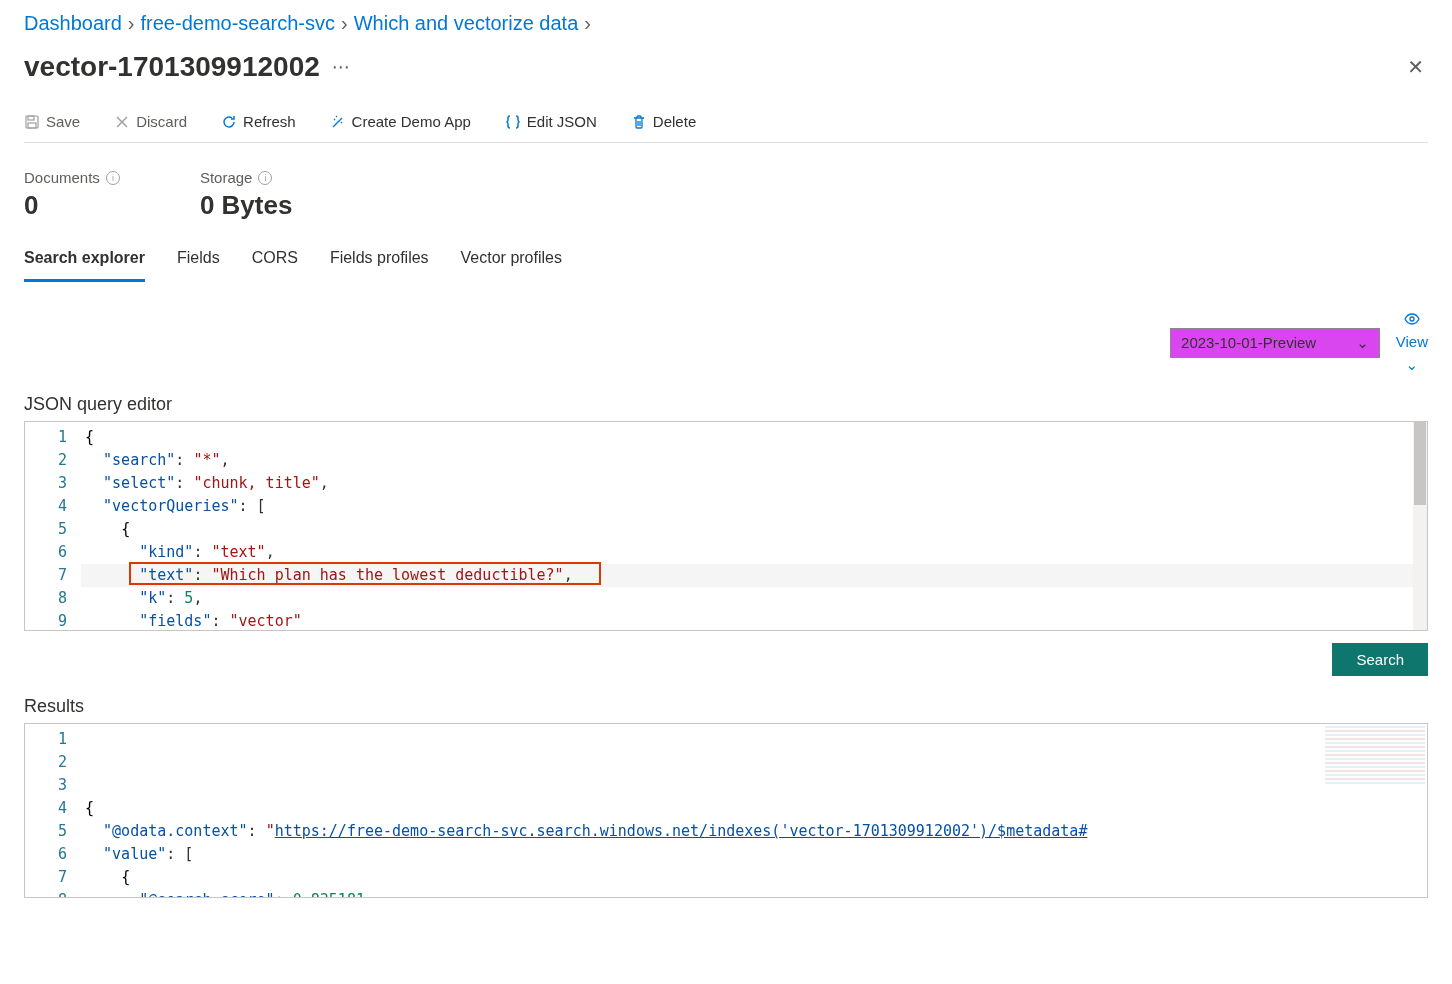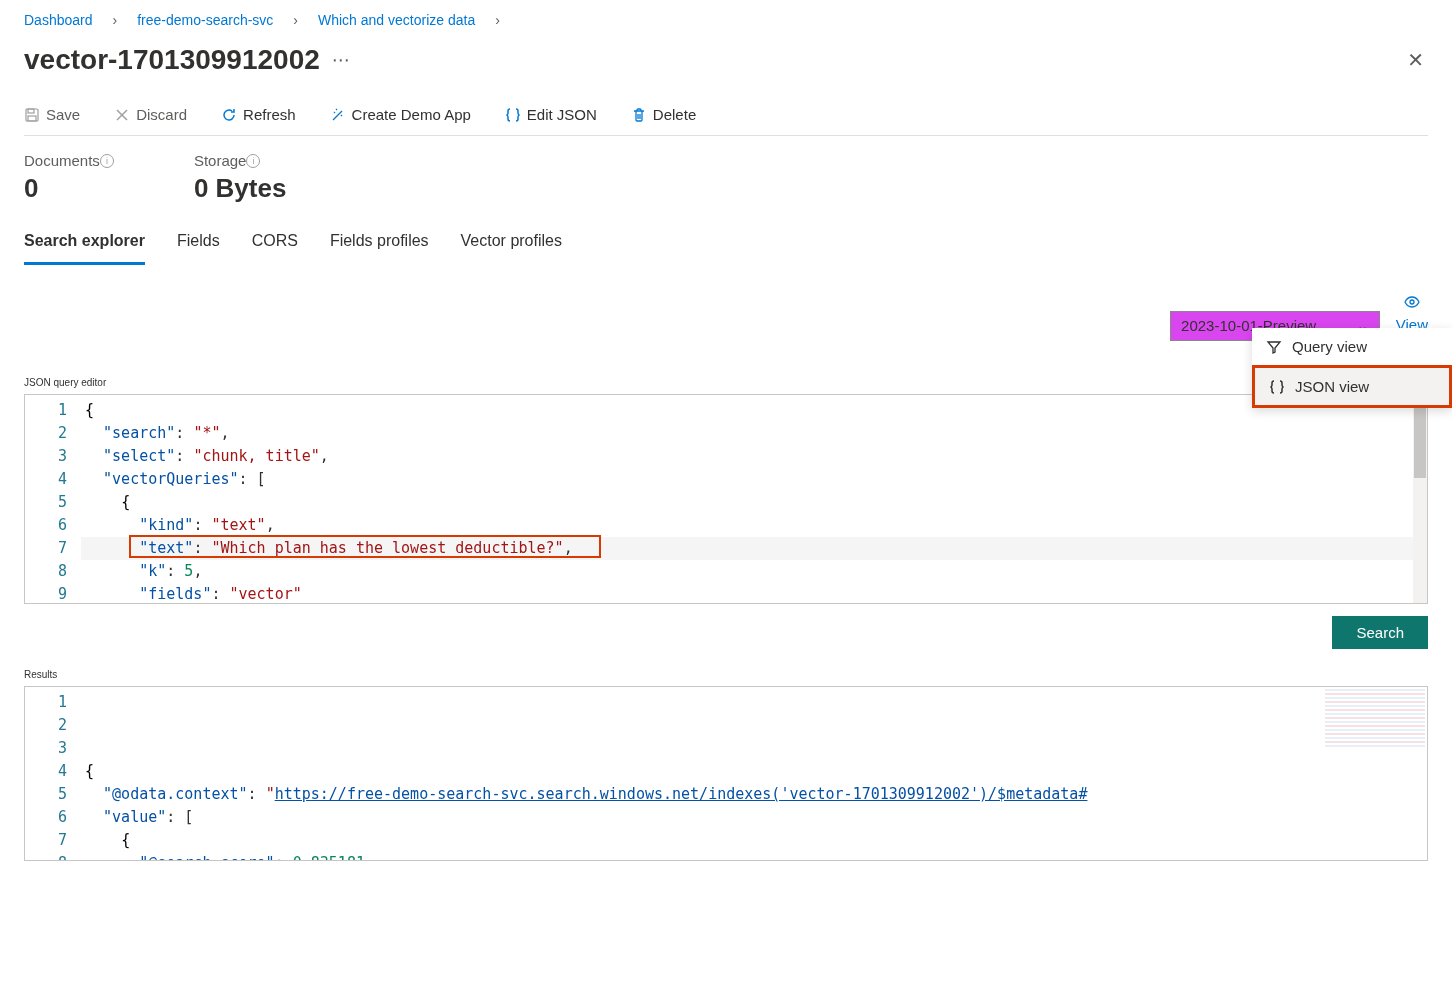--- a/index.html
+++ b/index.html
@@ -6,23 +6,23 @@
   body {
     font-family: "Segoe UI", -apple-system, BlinkMacSystemFont, sans-serif;
     font-size: 14px;
     color: #323130;
     background: #fff;
     padding: 0 24px;
   }
   .breadcrumb {
     display: flex;
     align-items: center;
-    gap: 20px;
+    gap: 6px;
     padding: 12px 0 8px 0;
-    font-size: 14px;
+    font-size: 20px;
   }
   .breadcrumb a { color: #0078d4; text-decoration: none; cursor: pointer; }
   .breadcrumb .sep { color: #605e5c; }
   .page-header {
     display: flex;
     justify-content: space-between;
     padding: 8px 0 24px 0;
   }
   .page-title-wrap { display: flex; align-items: center; gap: 12px; }
   .page-title { font-size: 28px; font-weight: 600; color: #323130; }
@@ -39,21 +39,21 @@
     display: flex;
     align-items: center;
     gap: 6px;
     color: #605e5c;
     cursor: pointer;
     font-size: 15px;
   }
   .toolbar-btn.active { color: #323130; justify-content: space-between; }
   .toolbar-btn svg { width: 16px; height: 16px; }
   .stats { display: flex; gap: 80px; padding: 16px 0 20px 0; }
-  .stat-label { display: flex; align-items: center; color: #605e5c; font-size: 15px; }
+  .stat-label { display: flex; align-items: center; gap: 6px; color: #605e5c; font-size: 15px; margin-top: 10px; }
   .stat-value { font-size: 26px; font-weight: 600; margin-top: 4px; }
   .info-icon {
     display: inline-flex; width: 14px; height: 14px; border: 1px solid #a19f9d;
     border-radius: 50%; align-items: center; justify-content: center;
     font-size: 9px; color: #a19f9d;
   }
   .tabs {
     display: flex;
     gap: 32px;
     border-bottom: 1px solid transparent;
@@ -91,21 +91,21 @@
     color: #0078d4;
     cursor: pointer;
     font-size: 15px;
     flex-direction: column;
   }
   .dropdown-wrapper { position: absolute; right: -24px; top: 62px; z-index: 10; }
   .dd-box { background: #fff; box-shadow: 0 3px 10px rgba(0,0,0,0.15); min-width: 200px; }
   .dd-opt1 { display:flex; align-items:center; gap:10px; padding:10px 14px; cursor:pointer; font-size:15px; }
   .dd-opt2-wrap { border: 3px solid #d83b01; }
   .dd-opt2 { display:flex; align-items:center; gap:10px; padding:10px 14px; cursor:pointer; font-size:15px; background:#f3f2f1; }
-  .section-label { font-size: 10px; color: #323130; margin: 8px 0 6px 0; }
+  .section-label { font-size: 18px; color: #323130; margin: 8px 0 6px 0; }
   .code-editor {
     border: 1px solid #c8c6c4;
     display: flex;
     font-family: Consolas, Monaco, monospace;
     font-size: 15px;
     line-height: 23px;
     height: 210px;
     overflow: hidden;
     position: relative;
   }
@@ -267,38 +267,20 @@
   </div>
   <div class="view-btn">
     <svg width="16" height="16" viewBox="0 0 16 16" fill="none" stroke="#0078d4" stroke-width="1.3">
         <path d="M1 8s2.5-5 7-5 7 5 7 5-2.5 5-7 5-7-5-7-5z"></path>
         <circle cx="8" cy="8" r="2"></circle>
       </svg>
     <span>View</span>
     <span>⌄</span>
   </div>
 
-  <div class="dropdown-wrapper">
-    <div class="dd-box">
-      <div class="dd-opt1">
-        <svg width="16" height="16" viewBox="0 0 16 16" fill="none" stroke="#323130" stroke-width="1.3">
-            <path d="M2 3h12l-5 6v4l-2 1v-5z"></path>
-          </svg>
-        <span>Query view</span>
-      </div>
-      <div class="dd-opt2-wrap">
-        <div class="dd-opt2">
-          <svg width="16" height="16" viewBox="0 0 16 16" fill="none" stroke="#323130" stroke-width="1.5">
-              <path d="M5 2c-1 0-2 1-2 2v2c0 1-1 2-1 2s1 1 1 2v2c0 1 1 2 2 2M11 2c1 0 2 1 2 2v2c0 1 1 2 1 2s-1 1-1 2v2c0 1-1 2-2 2"></path>
-            </svg>
-          <span>JSON view</span>
-        </div>
-      </div>
-    </div>
-  </div>
 </div>
 
 <div class="section-label">JSON query editor</div>
 <div class="code-editor">
   <div class="gutter">
     <div>1</div>
       <div>2</div>
       <div>3</div>
       <div>4</div>
       <div>5</div>

